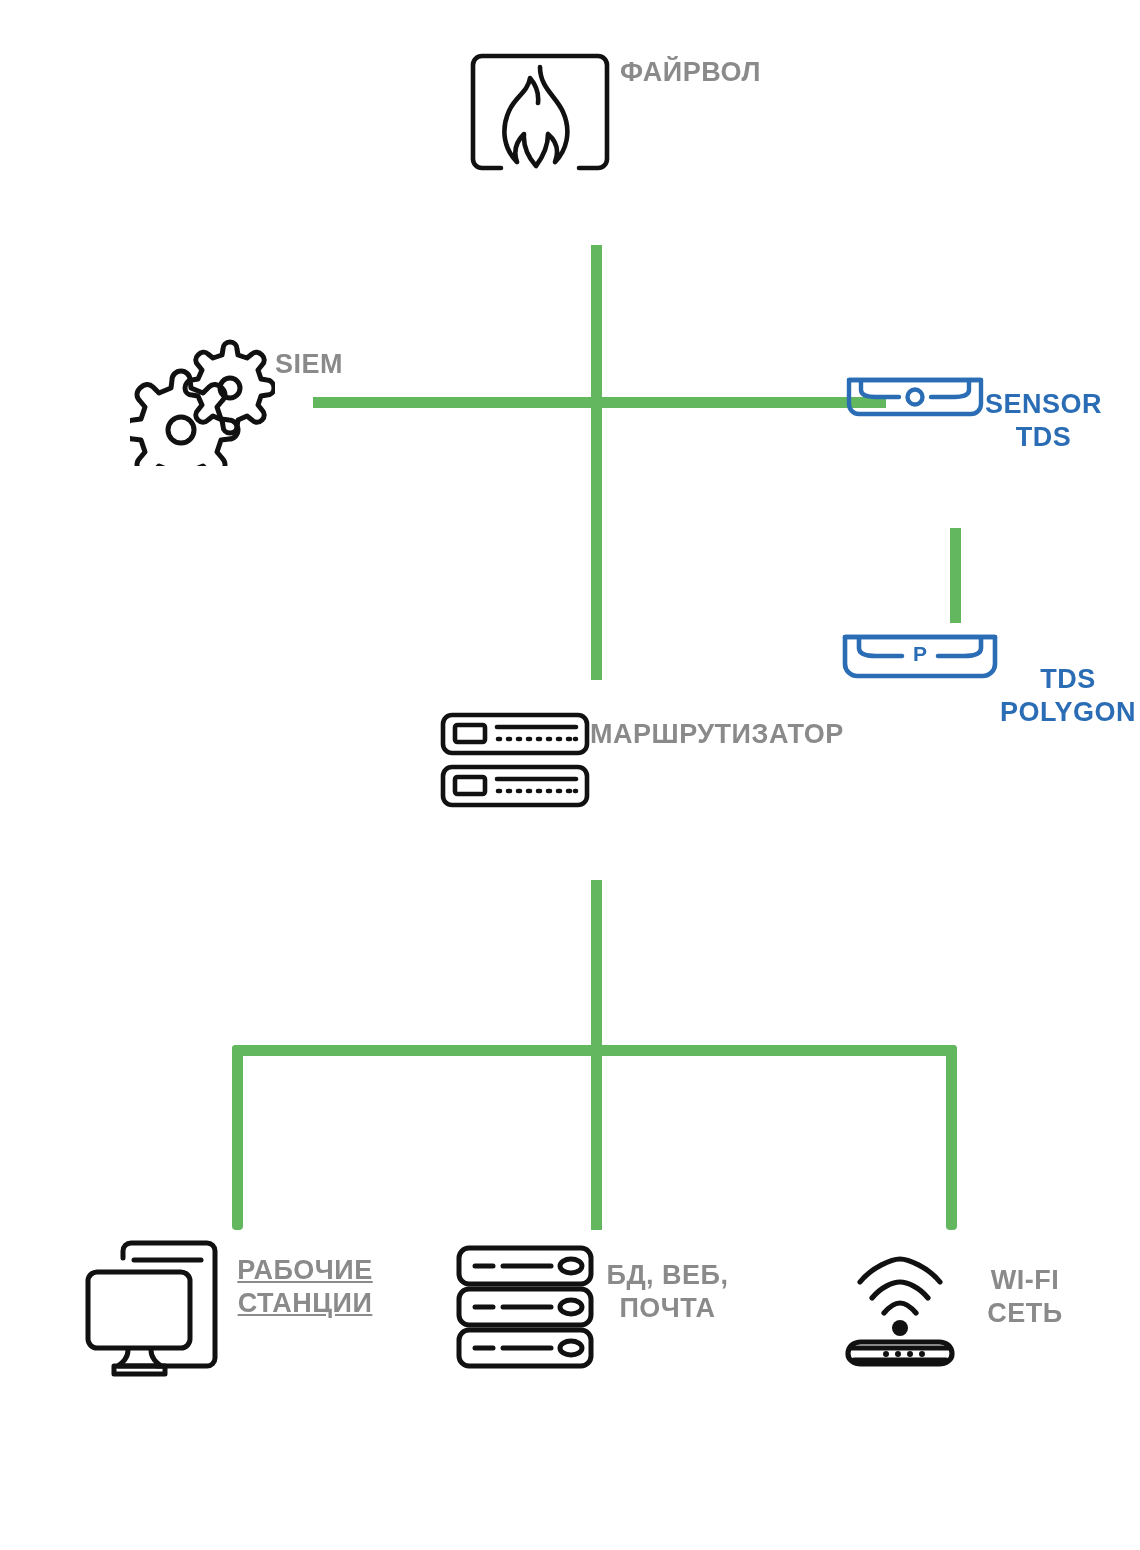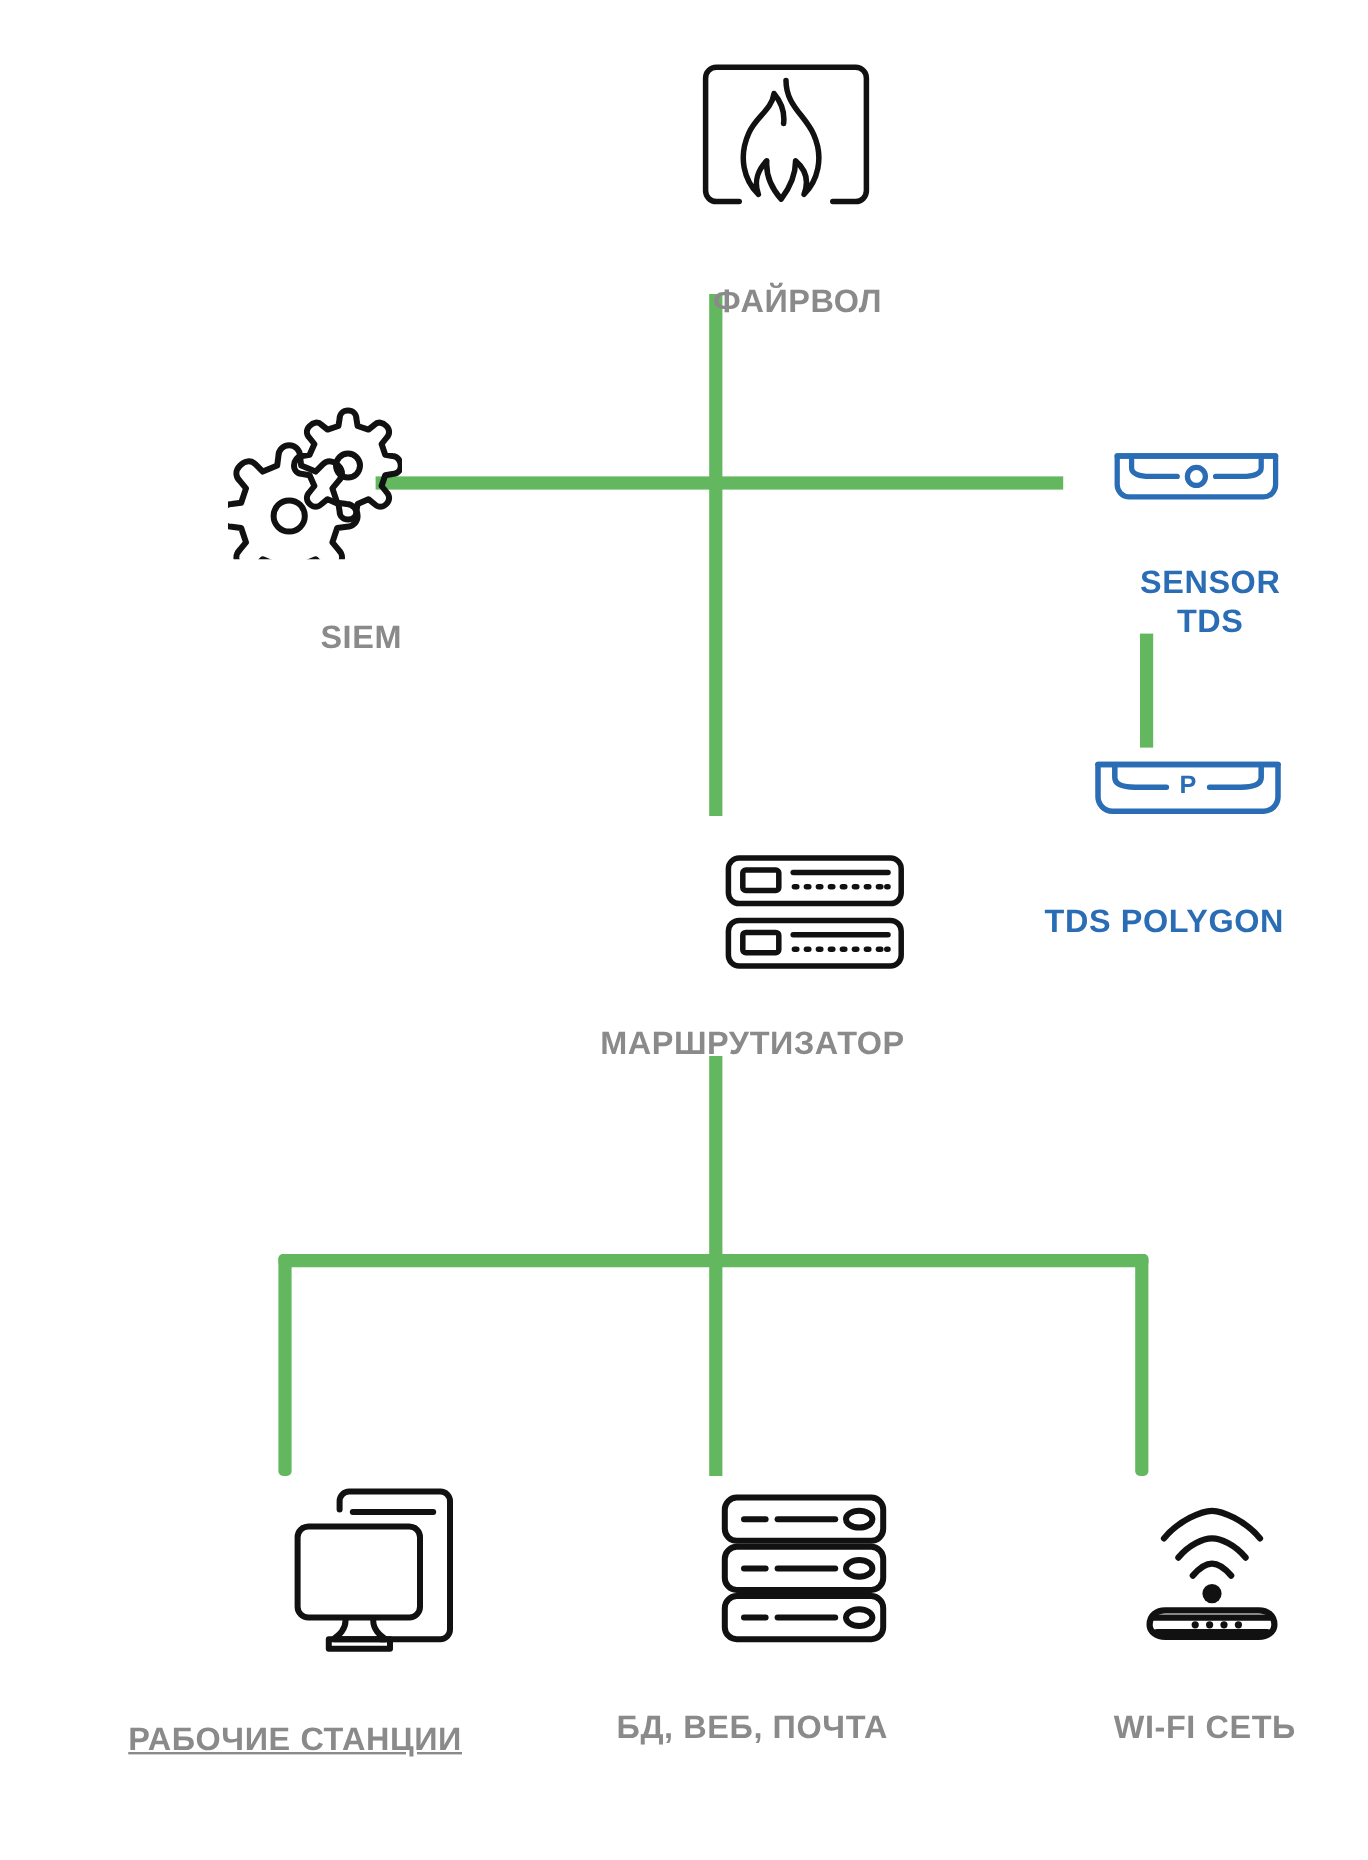--- a/index.html
+++ b/index.html
@@ -20,23 +20,22 @@
   .link {
     position: absolute;
     background: #63b75e;
   }
   .link-round {
     border-radius: 4px;
   }
   .node {
     position: absolute;
     display: flex;
-    flex-direction: column;
-    align-items: flex-end;
-    gap: 34px;
+    flex-direction: row;
+    align-items: flex-start;
   }
   .node .icon {
     display: block;
   }
   .label {
     text-align: center;
     font-weight: bold;
     letter-spacing: 0.5px;
     line-height: 1.22;
     white-space: pre-line;

